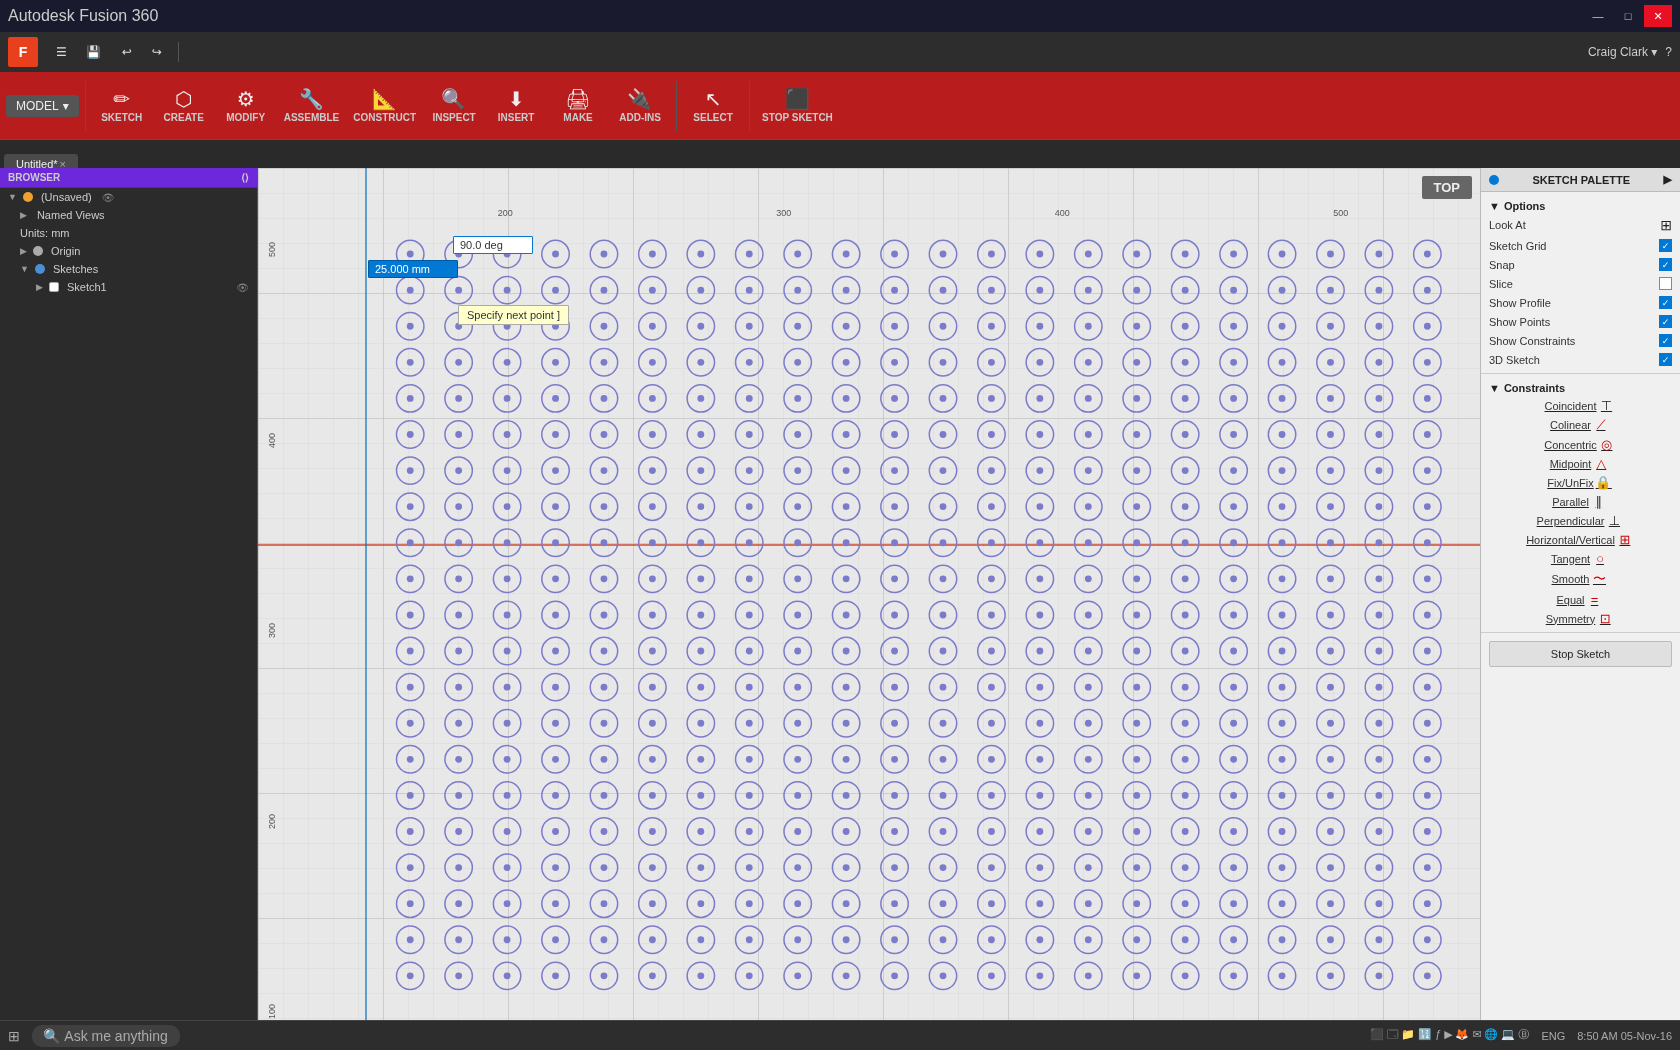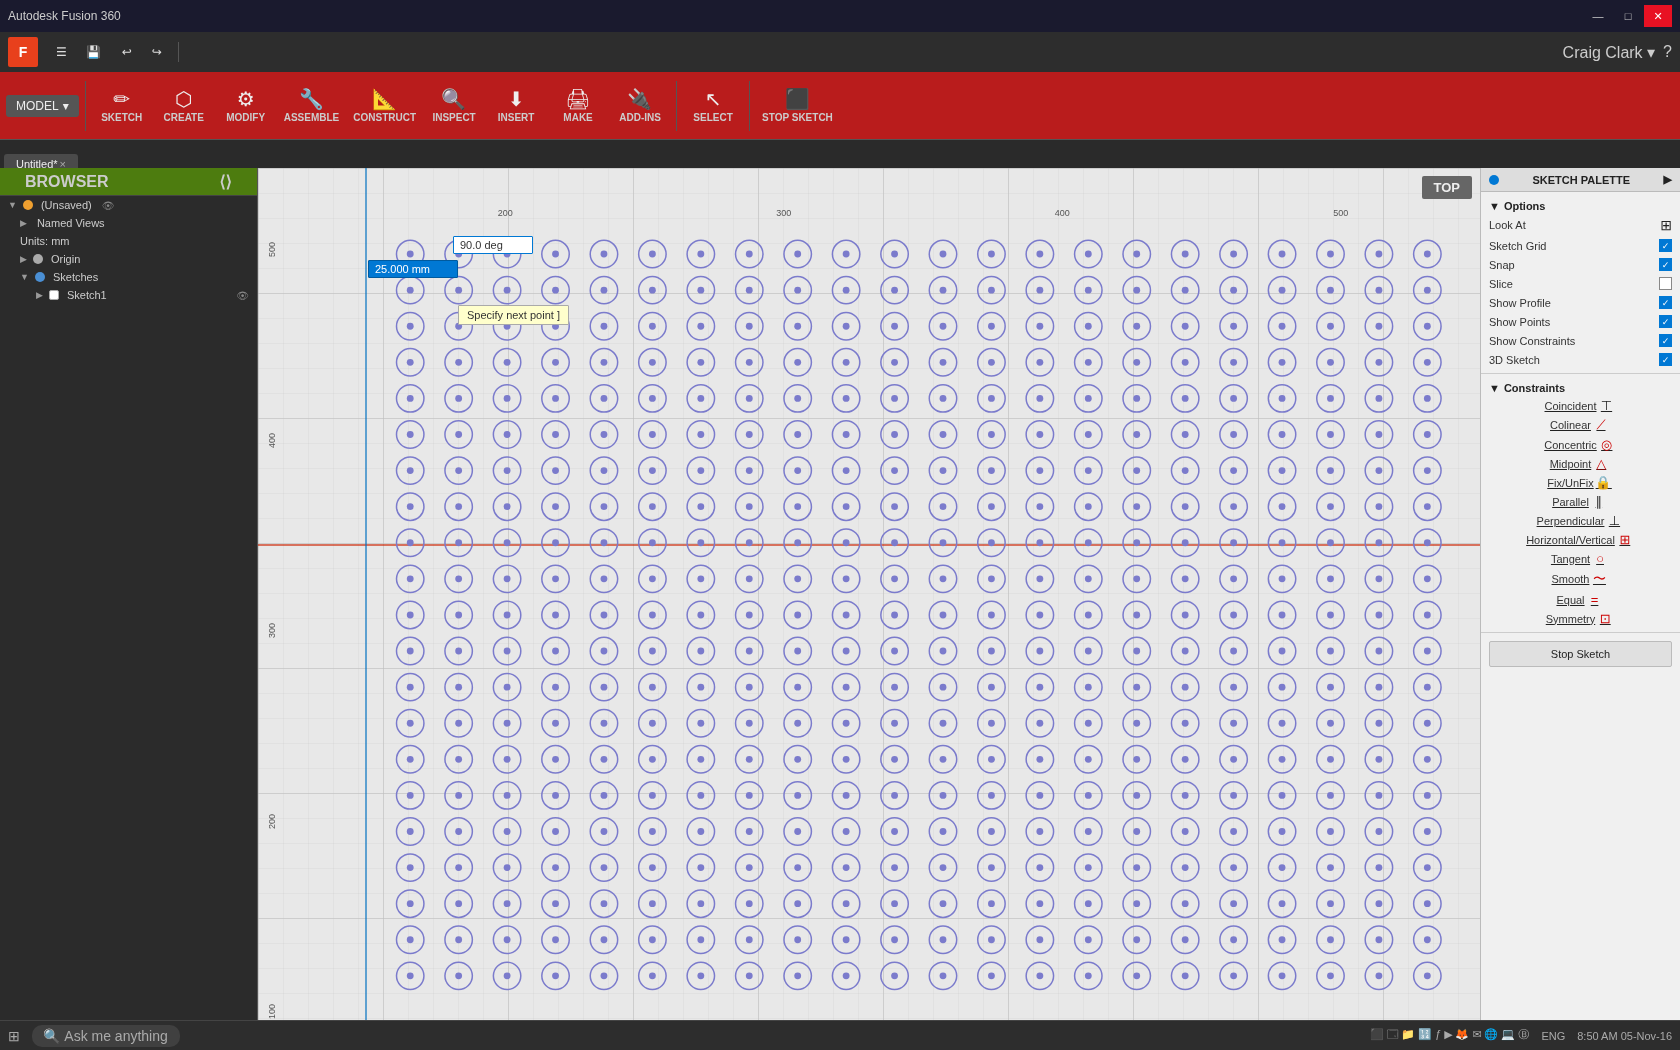--- a/index.html
+++ b/index.html
@@ -4,35 +4,35 @@
   <style>
     * { margin: 0; padding: 0; box-sizing: border-box; }
     body { width: 1680px; height: 1050px; overflow: hidden; background: #d0d0d0; font-family: 'Segoe UI', Arial, sans-serif; font-size: 12px; color: #222; }
 
     
     #titlebar {
       width: 100%; height: 32px; background: #1a1a2e;
       display: flex; align-items: center; justify-content: space-between;
       color: #ccc; padding: 0 8px;
     }
-    #titlebar .title { font-size: 12px; }
+    #titlebar .title { font-size: 16px; }
     #titlebar .win-controls { display: flex; gap: 2px; }
     #titlebar .win-btn { width: 28px; height: 22px; display: flex; align-items: center; justify-content: center; cursor: pointer; font-size: 11px; color: #ccc; background: transparent; border: none; }
     #titlebar .win-btn.close { background: #e81123; color: #fff; }
 
     
     #menubar {
       width: 100%; height: 40px; background: #2d2d2d;
       display: flex; align-items: center; padding: 0 8px; gap: 4px; color: #ddd;
     }
     #menubar .logo { width: 30px; height: 30px; background: #e8401c; display: flex; align-items: center; justify-content: center; color: white; font-weight: bold; font-size: 14px; border-radius: 2px; margin-right: 6px; }
     #menubar .menu-item { padding: 4px 8px; cursor: pointer; font-size: 12px; color: #ddd; border-radius: 2px; }
     #menubar .divider { width: 1px; height: 20px; background: #555; margin: 0 4px; }
     #menubar .spacer { flex: 1; }
-    #menubar .user-area { display: flex; align-items: center; gap: 8px; font-size: 16px; color: #ccc; }
+    #menubar .user-area { display: flex; align-items: center; gap: 8px; font-size: 12px; color: #ccc; }
 
     
     #toolbar {
       width: 100%; height: 68px; background: #b91c1c;
       display: flex; align-items: center; padding: 0 6px; gap: 2px;
       border-bottom: 1px solid #555;
     }
     .tb-group {
       display: flex; flex-direction: column; align-items: center;
       padding: 4px 6px; min-width: 60px; cursor: pointer; border-radius: 3px;
@@ -60,22 +60,22 @@
     }
 
     
     #sidebar {
       width: 258px; min-width: 258px; background: #2b2b2b; color: #ddd;
       display: flex; flex-direction: column; border-right: 1px solid #555;
       overflow-y: auto;
     }
     #sidebar-header {
       display: flex; align-items: center; justify-content: space-between;
-      padding: 4px 25px; background: #4d7c0f; border-bottom: 1px solid #444;
-      font-size: 16px; font-weight: bold; color: #ccc;
+      padding: 4px 8px; background: #6d28d9; border-bottom: 1px solid #444;
+      font-size: 10px; font-weight: bold; color: #ccc;
     }
     .browser-item { display: flex; align-items: center; gap: 4px; padding: 3px 8px; cursor: pointer; font-size: 11px; color: #ccc; }
     .browser-item .arrow { font-size: 9px; color: #999; margin-right: 2px; }
     .browser-item .dot { width: 10px; height: 10px; border-radius: 50%; background: #f0a030; display: inline-block; }
     .browser-item .dot-blue { width: 10px; height: 10px; border-radius: 50%; background: #4a8fd4; display: inline-block; }
     .browser-item .dot-white { width: 10px; height: 10px; border-radius: 50%; background: #ddd; display: inline-block; }
     .indent1 { padding-left: 20px; }
     .indent2 { padding-left: 36px; }
 
     

